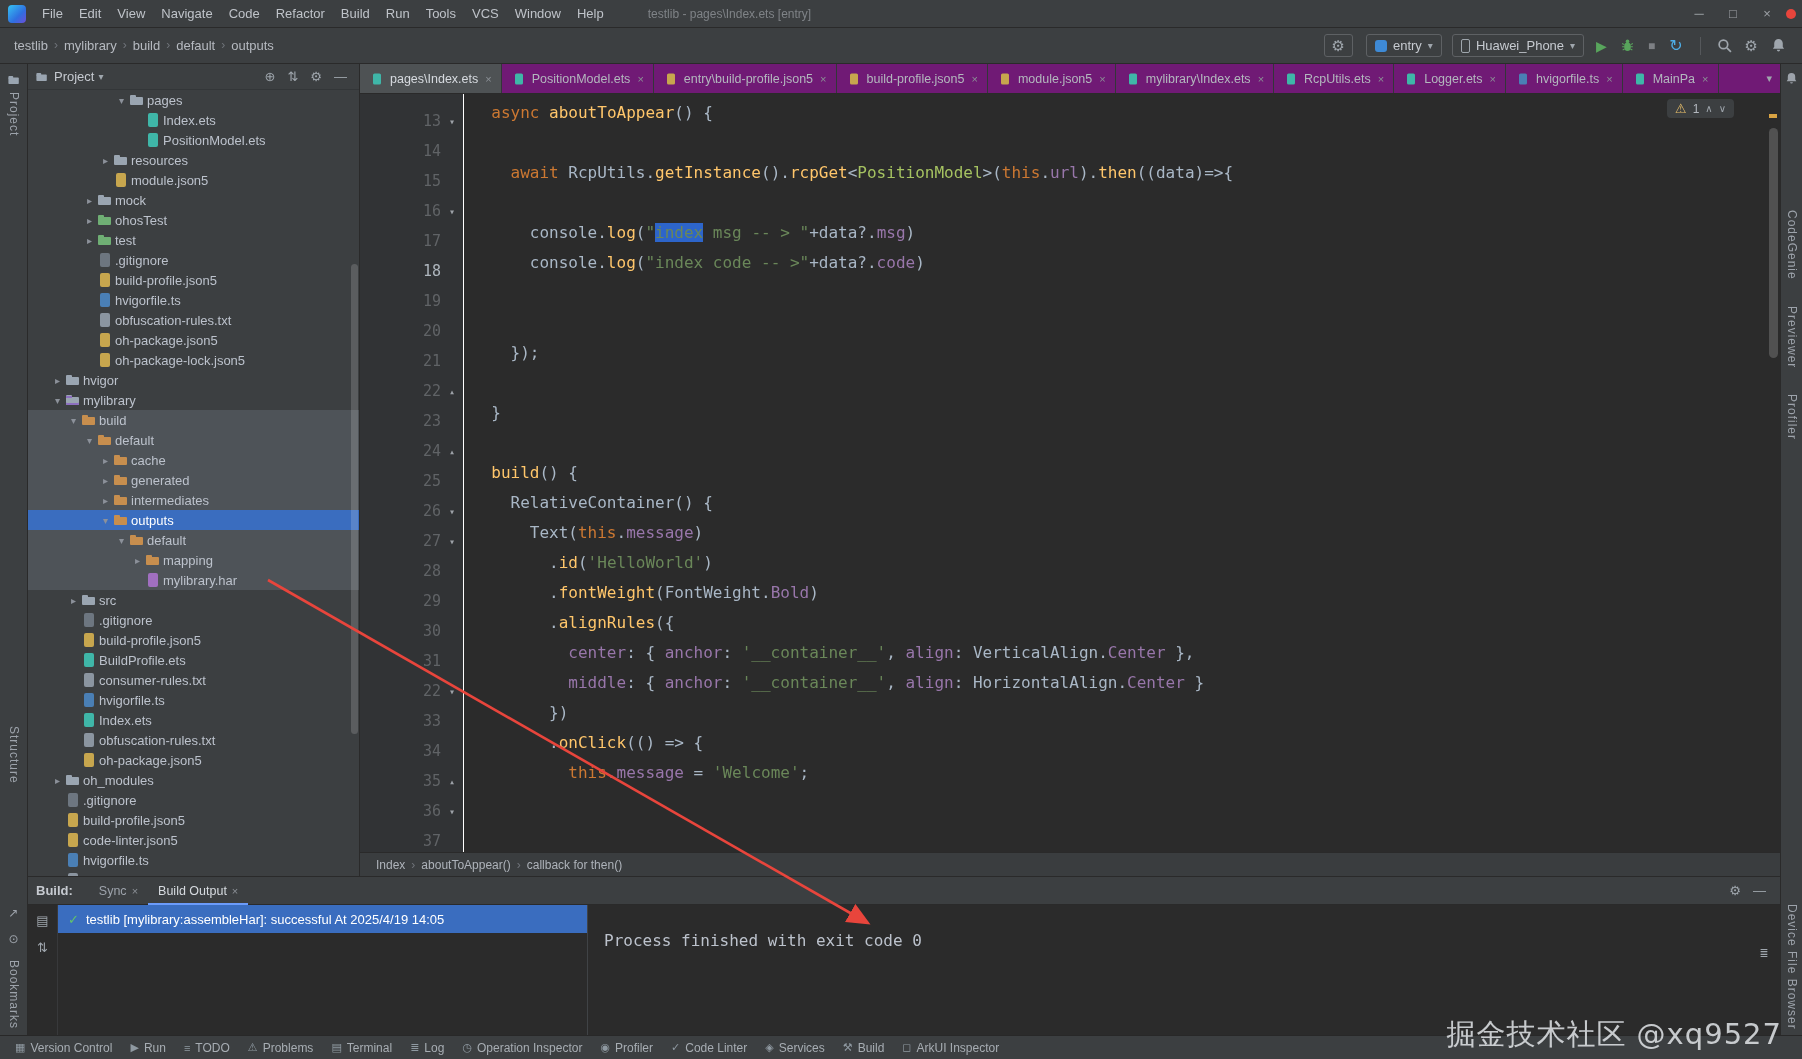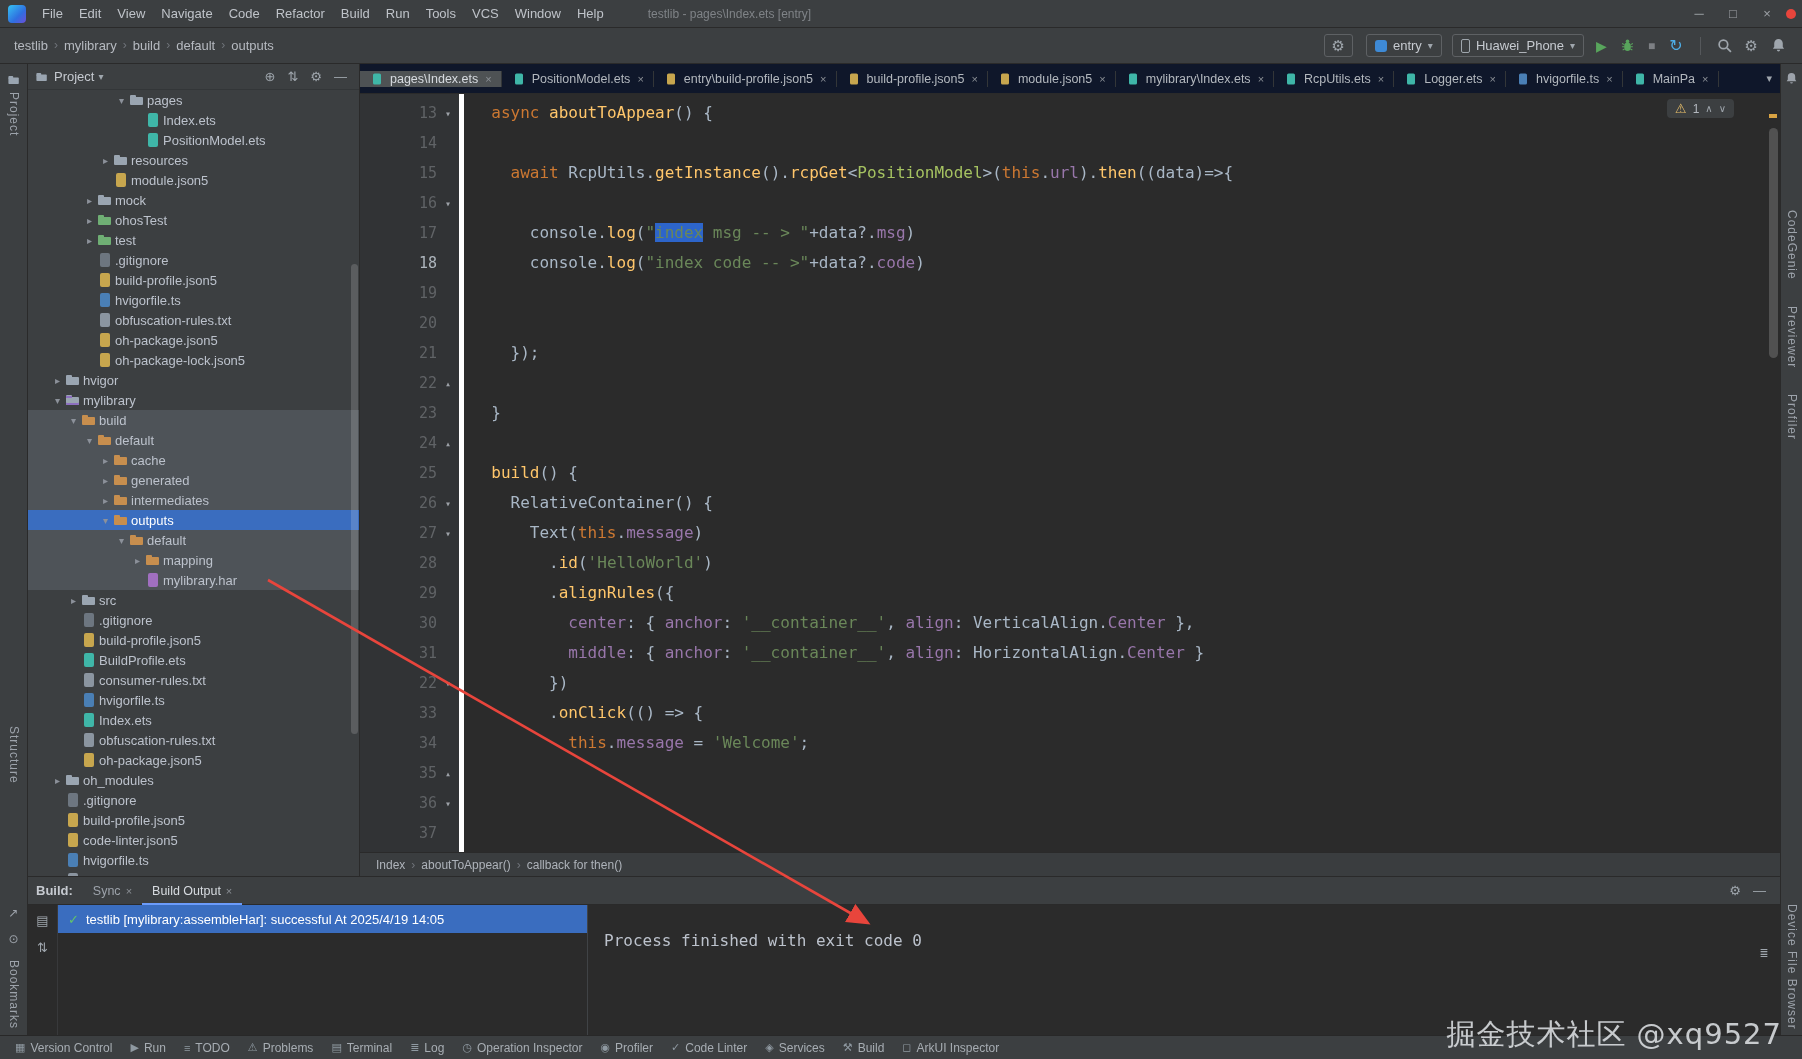--- a/index.html
+++ b/index.html
@@ -81,31 +81,31 @@
     { left:3px; top:1px; width:10px; height:14px; border-radius:2px; }
   .fico.ets::before { background:#3fb6a8; }
   .fico.json5::before { background:#c7a64e; }
   .fico.ts::before { background:#4a7fb5; }
   .fico.txt::before { background:#8b95a0; }
   .fico.ignore::before { background:#6d7680; }
   .fico.har::before { background:#a06fc0; }
 
   
   .editor { position:absolute; left:360px; top:64px; width:1420px; height:812px; background:#2b2b2b; }
-  .tab-bar { position:relative; height:30px; background:#0f172a; border-bottom:1px solid #2a2a2a; display:flex;align-items:center; }
+  .tab-bar { position:relative; height:30px; background:#701a75; border-bottom:1px solid #2a2a2a; display:flex; }
   .tabs { display:flex; flex:1; overflow:hidden; margin-right:28px; }
   .tab { display:flex; align-items:center; gap:5px; padding:0 9px; font-size:12.5px; color:#b3b8be;
     border-right:1px solid #333638; cursor:pointer; white-space:nowrap; flex:none; }
   .tab.active { background:#4e5254; color:#d7dbe0; }
   .tab .fico { transform:scale(.8); }
   .tab-close { color:#8b9096; font-size:11px; margin-left:2px; }
   .tabbar-chev { position:absolute; right:8px; top:8px; color:#9fa6ad; font-size:11px; cursor:pointer; }
 
   .code-wrap { position:absolute; left:0; top:30px; right:0; bottom:24px; display:flex; overflow:hidden; }
-  .gutter { width:104px; background:#313335; border-right:5px solid #ffffff; padding-top:4px; flex:none; }
+  .gutter { width:104px; background:#313335; border-right:1px solid #ffffff; padding-top:12px; flex:none; }
   .g-line { height:30px; display:flex; align-items:center; justify-content:flex-end;
     color:#606366; font-family:"DejaVu Sans Mono",monospace; font-size:15px; }
   .g-num { flex:1; text-align:right; }
   .g-fold { width:22px; text-align:center; color:#9da2a8; font-size:10px; cursor:pointer; }
   .g-line.cur .g-num { color:#aeb6bd; }
   .code { flex:1; padding:4px 0 0 8px; overflow:hidden; position:relative; }
   .c-line { height:30px; line-height:30px; white-space:pre;
     font-family:"DejaVu Sans Mono",monospace; font-size:16px; color:#a9b7c6; }
   .cl-p { color:#a9b7c6; } .cl-k { color:#cc7832; } .cl-f { color:#ffc66b; }
   .cl-s { color:#6a8759; } .cl-c { color:#808080; } .cl-m { color:#9876aa; } .cl-t { color:#a5c261; }
@@ -120,21 +120,21 @@
   .stripe-mark { position:absolute; right:3px; top:20px; width:8px; height:4px; background:#d9a343; }
   .editor-breadcrumb { position:absolute; left:0; bottom:0; right:0; height:24px; background:#3a3d3f;
     border-top:1px solid #2a2a2a; display:flex; align-items:center; padding:0 12px; }
   .editor-breadcrumb .crumb { font-size:12px; color:#aeb3ba; }
 
   
   .build-panel { position:absolute; left:28px; top:876px; width:1752px; height:159px; background:#2b2b2b;
     border-top:1px solid #2a2a2a; }
   .bp-header { height:28px; background:#3c3f41; border-bottom:1px solid #2a2a2a; display:flex;
     align-items:center; padding:0 8px; }
-  .bp-label { color:#c6cad0; font-size:13px; font-weight:bold; margin-right:10px; }
+  .bp-label { color:#c6cad0; font-size:13px; font-weight:bold; margin-right:16px; }
   .btab { display:inline-flex; align-items:center; gap:5px; padding:0 10px; font-size:12.5px;
     color:#9da3ab; height:28px; cursor:pointer; }
   .btab.active { color:#d7dbe0; box-shadow:inset 0 -2px 0 #6b9bfa; }
   .btab-close { color:#8b9096; font-size:11px; }
   .bp-body { position:absolute; left:0; top:28px; right:0; bottom:0; display:flex; }
   .bp-strip { width:30px; border-right:1px solid #38393b; display:flex; flex-direction:column;
     align-items:center; gap:12px; padding-top:8px; }
   .bp-left { width:530px; border-right:1px solid #404346; padding-top:0; }
   .bp-row { display:flex; align-items:center; gap:7px; height:28px; padding:0 10px;
     font-size:13px; color:#c6cad0; cursor:pointer; white-space:nowrap; }
@@ -646,20 +646,21 @@
         <div class="c-line"></div>
         <div class="c-line"></div>
         <div class="c-line"><span class="cl-p">    });</span></div>
         <div class="c-line"></div>
         <div class="c-line"><span class="cl-p">  }</span></div>
         <div class="c-line"></div>
         <div class="c-line"><span class="cl-p">  </span><span class="cl-f">build</span><span class="cl-p">() {</span></div>
         <div class="c-line"><span class="cl-p">    RelativeContainer() {</span></div>
         <div class="c-line"><span class="cl-p">      Text(</span><span class="cl-k">this</span><span class="cl-p">.</span><span class="cl-m">message</span><span class="cl-p">)</span></div>
         <div class="c-line"><span class="cl-p">        .</span><span class="cl-f">id</span><span class="cl-p">(</span><span class="cl-s">'HelloWorld'</span><span class="cl-p">)</span></div>
+        <div class="c-line"><span class="cl-p">        .</span><span class="cl-f">fontWeight</span><span class="cl-p">(FontWeight.</span><span class="cl-m">Bold</span><span class="cl-p">)</span></div>
         <div class="c-line"><span class="cl-p">        .</span><span class="cl-f">alignRules</span><span class="cl-p">({</span></div>
         <div class="c-line"><span class="cl-p">          </span><span class="cl-m">center</span><span class="cl-p">: { </span><span class="cl-m">anchor</span><span class="cl-p">: </span><span class="cl-s">'__container__'</span><span class="cl-p">, </span><span class="cl-m">align</span><span class="cl-p">: VerticalAlign.</span><span class="cl-m">Center</span><span class="cl-p"> },</span></div>
         <div class="c-line"><span class="cl-p">          </span><span class="cl-m">middle</span><span class="cl-p">: { </span><span class="cl-m">anchor</span><span class="cl-p">: </span><span class="cl-s">'__container__'</span><span class="cl-p">, </span><span class="cl-m">align</span><span class="cl-p">: HorizontalAlign.</span><span class="cl-m">Center</span><span class="cl-p"> }</span></div>
         <div class="c-line"><span class="cl-p">        })</span></div>
         <div class="c-line"><span class="cl-p">        .</span><span class="cl-f">onClick</span><span class="cl-p">(() =&gt; {</span></div>
         <div class="c-line"><span class="cl-p">          </span><span class="cl-k">this</span><span class="cl-p">.</span><span class="cl-m">message</span><span class="cl-p"> = </span><span class="cl-s">'Welcome'</span><span class="cl-p">;</span></div>
       </div>
     <div class="inspect-widget">
       <span class="warn-ico">⚠</span>
       <span class="warn-count">1</span>

